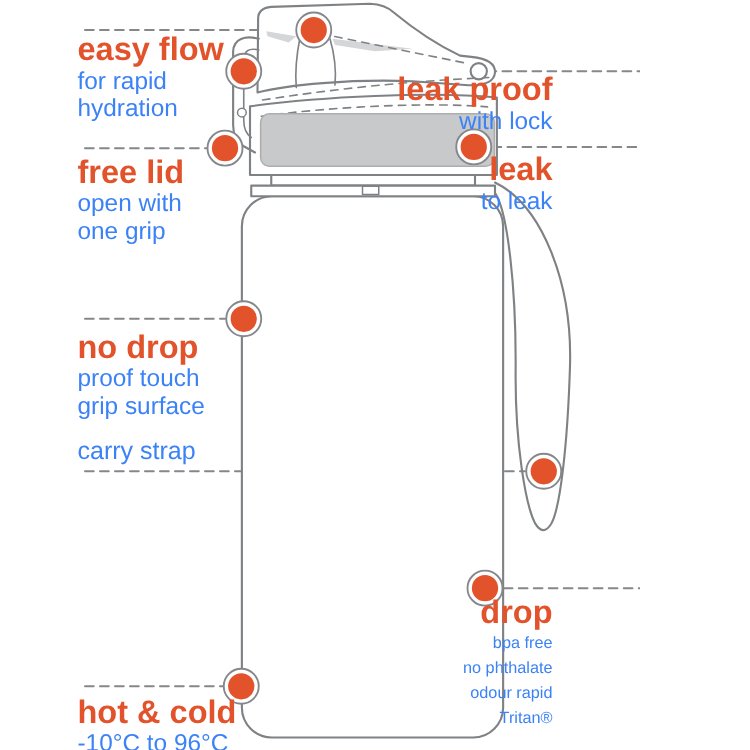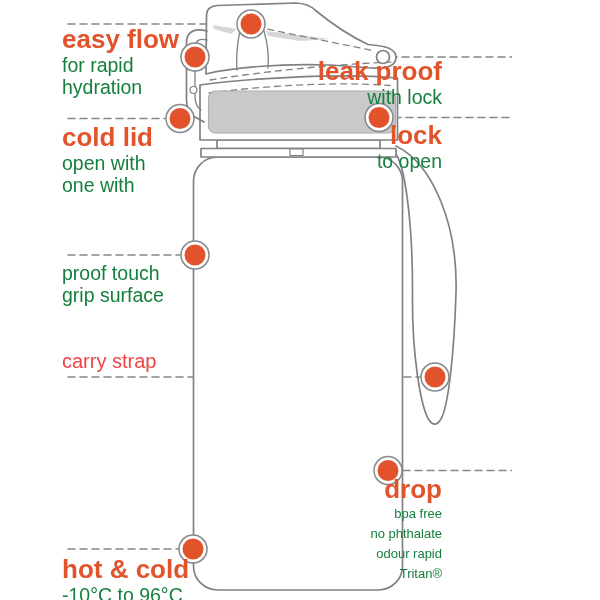--- a/index.html
+++ b/index.html
@@ -5,23 +5,23 @@
   html,body{margin:0;padding:0;background:#ffffff;}
   .stage{
     position:relative;width:512px;height:600px;overflow:hidden;
     background:#ffffff;font-family:"Liberation Sans",sans-serif;
   }
   .stage svg{position:absolute;left:0;top:0;}
   .co{position:absolute;}
   .co.left{left:62px;text-align:left;}
   .co.right{right:70px;text-align:right;margin-left:26px;}
   .h{font-size:26px;font-weight:bold;color:#E2532C;line-height:30px;letter-spacing:0px;}
-  .s{font-size:19.5px;color:#15803d;line-height:22px;}
+  .s{font-size:19.5px;color:#3b82f6;line-height:22px;}
   .s.tight{font-size:13px;line-height:20px;}
-  .plain{font-size:20px;color:#ef4444;line-height:22px;}
+  .plain{font-size:20px;color:#3b82f6;line-height:22px;}
 </style>
 </head>
 <body>
 
 <div class="stage">
 
   <svg width="600" height="600" viewBox="0 0 600 600">
     <g fill="none" stroke="#7F8285" stroke-width="1.7" stroke-linejoin="round" stroke-linecap="round">
 
       <g stroke="#85878A" stroke-width="1.6" stroke-dasharray="7 5">
@@ -101,36 +101,37 @@
     </g>
   </svg>
 
   <div class="co left" style="top:24px;">
     <div class="h">easy flow</div>
     <div class="s">for rapid</div>
     <div class="s">hydration</div>
   </div>
 
   <div class="co left" style="top:122px;">
-    <div class="h">cold lid</div>
+    <div class="h">free lid</div>
     <div class="s">open with</div>
-    <div class="s">one with</div>
+    <div class="s">one grip</div>
   </div>
 
   <div class="co right" style="top:56px;">
     <div class="h">leak proof</div>
     <div class="s">with lock</div>
   </div>
 
   <div class="co right" style="top:120px;">
-    <div class="h">lock</div>
-    <div class="s">to open</div>
+    <div class="h">leak</div>
+    <div class="s">to leak</div>
   </div>
 
   <div class="co left" style="top:262px;">
+    <div class="h">no drop</div>
     <div class="s">proof touch</div>
     <div class="s">grip surface</div>
   </div>
 
   <div class="co left" style="top:350px;">
     <div class="plain">carry strap</div>
   </div>
 
   <div class="co right" style="top:474px;">
     <div class="h">drop</div>

